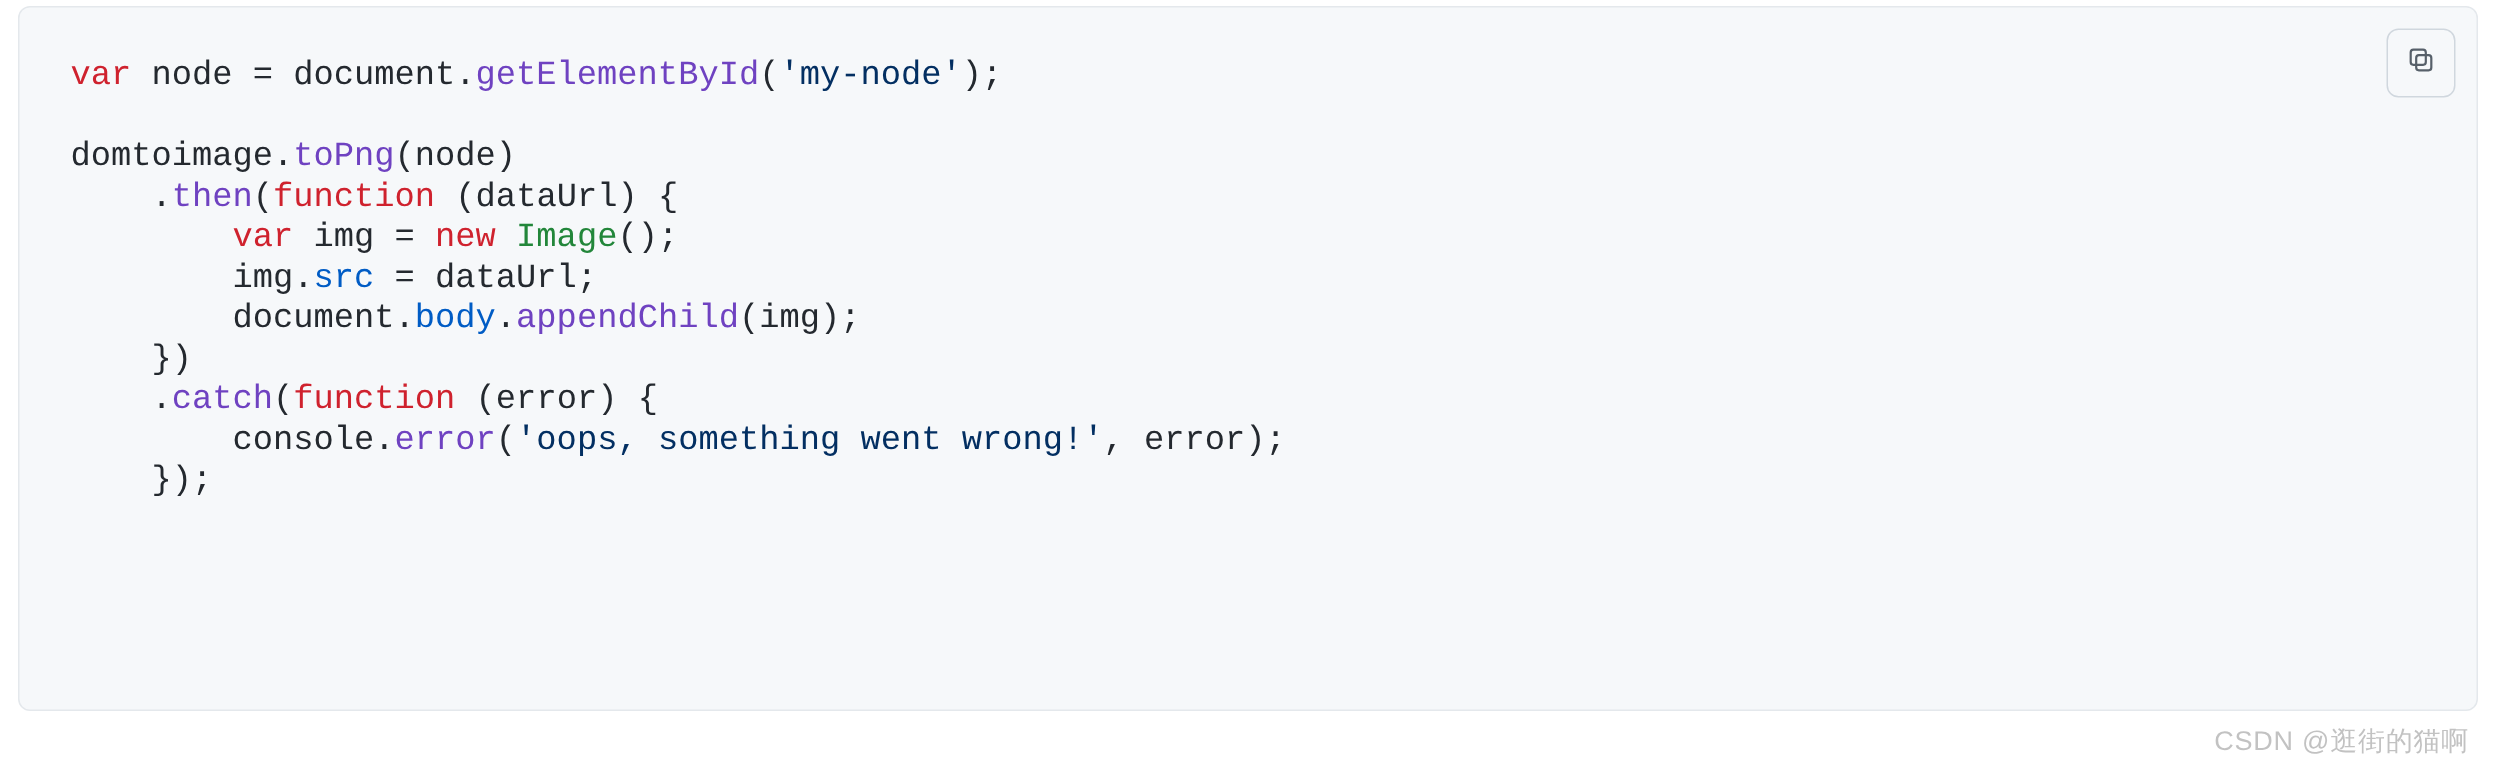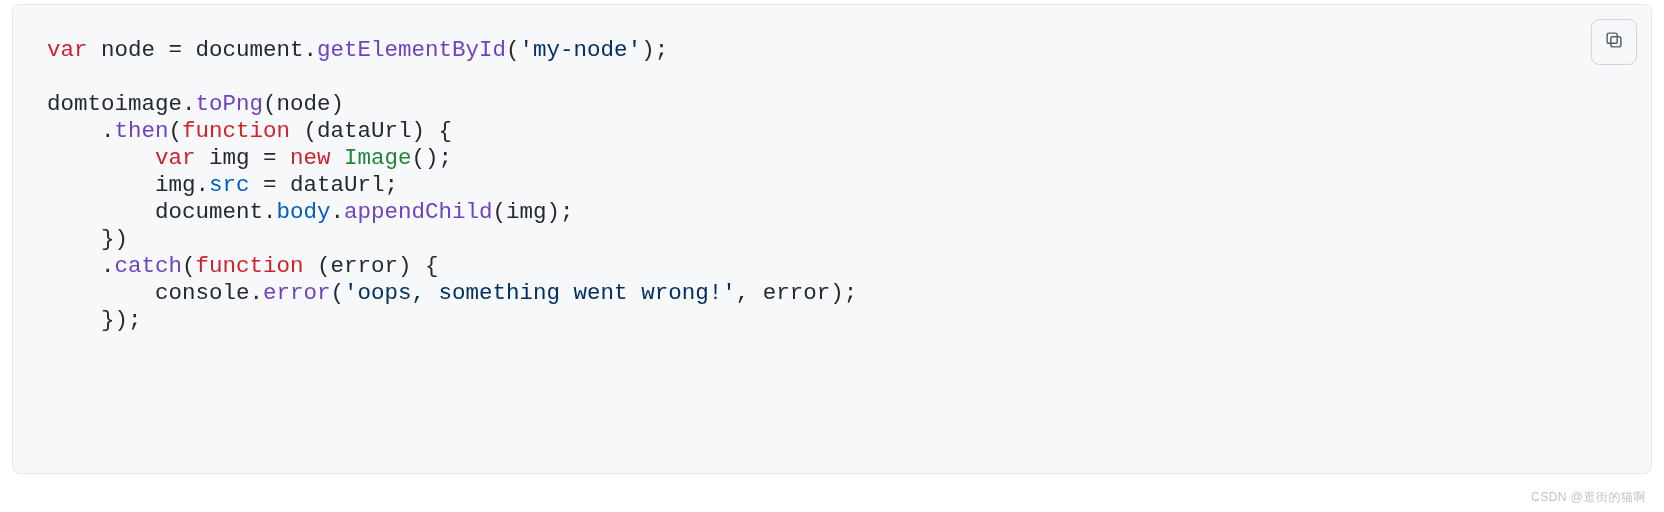--- a/index.html
+++ b/index.html
@@ -49,21 +49,21 @@
     align-items: center;
     justify-content: center;
     cursor: pointer;
   }
   .copy-btn svg { width: 22px; height: 22px; stroke: #57606a; fill: none; stroke-width: 1.6; }
   .watermark {
     position: absolute;
     right: 18px;
     bottom: 6px;
     font-family: -apple-system, BlinkMacSystemFont, "Segoe UI", Arial, sans-serif;
-    font-size: 12px;
+    font-size: 18px;
     color: rgba(120,120,120,0.45);
     letter-spacing: 0.5px;
     pointer-events: none;
   }
 </style>
 </head>
 <body>
 
 <div class="code-block">
   <div class="copy-btn">

